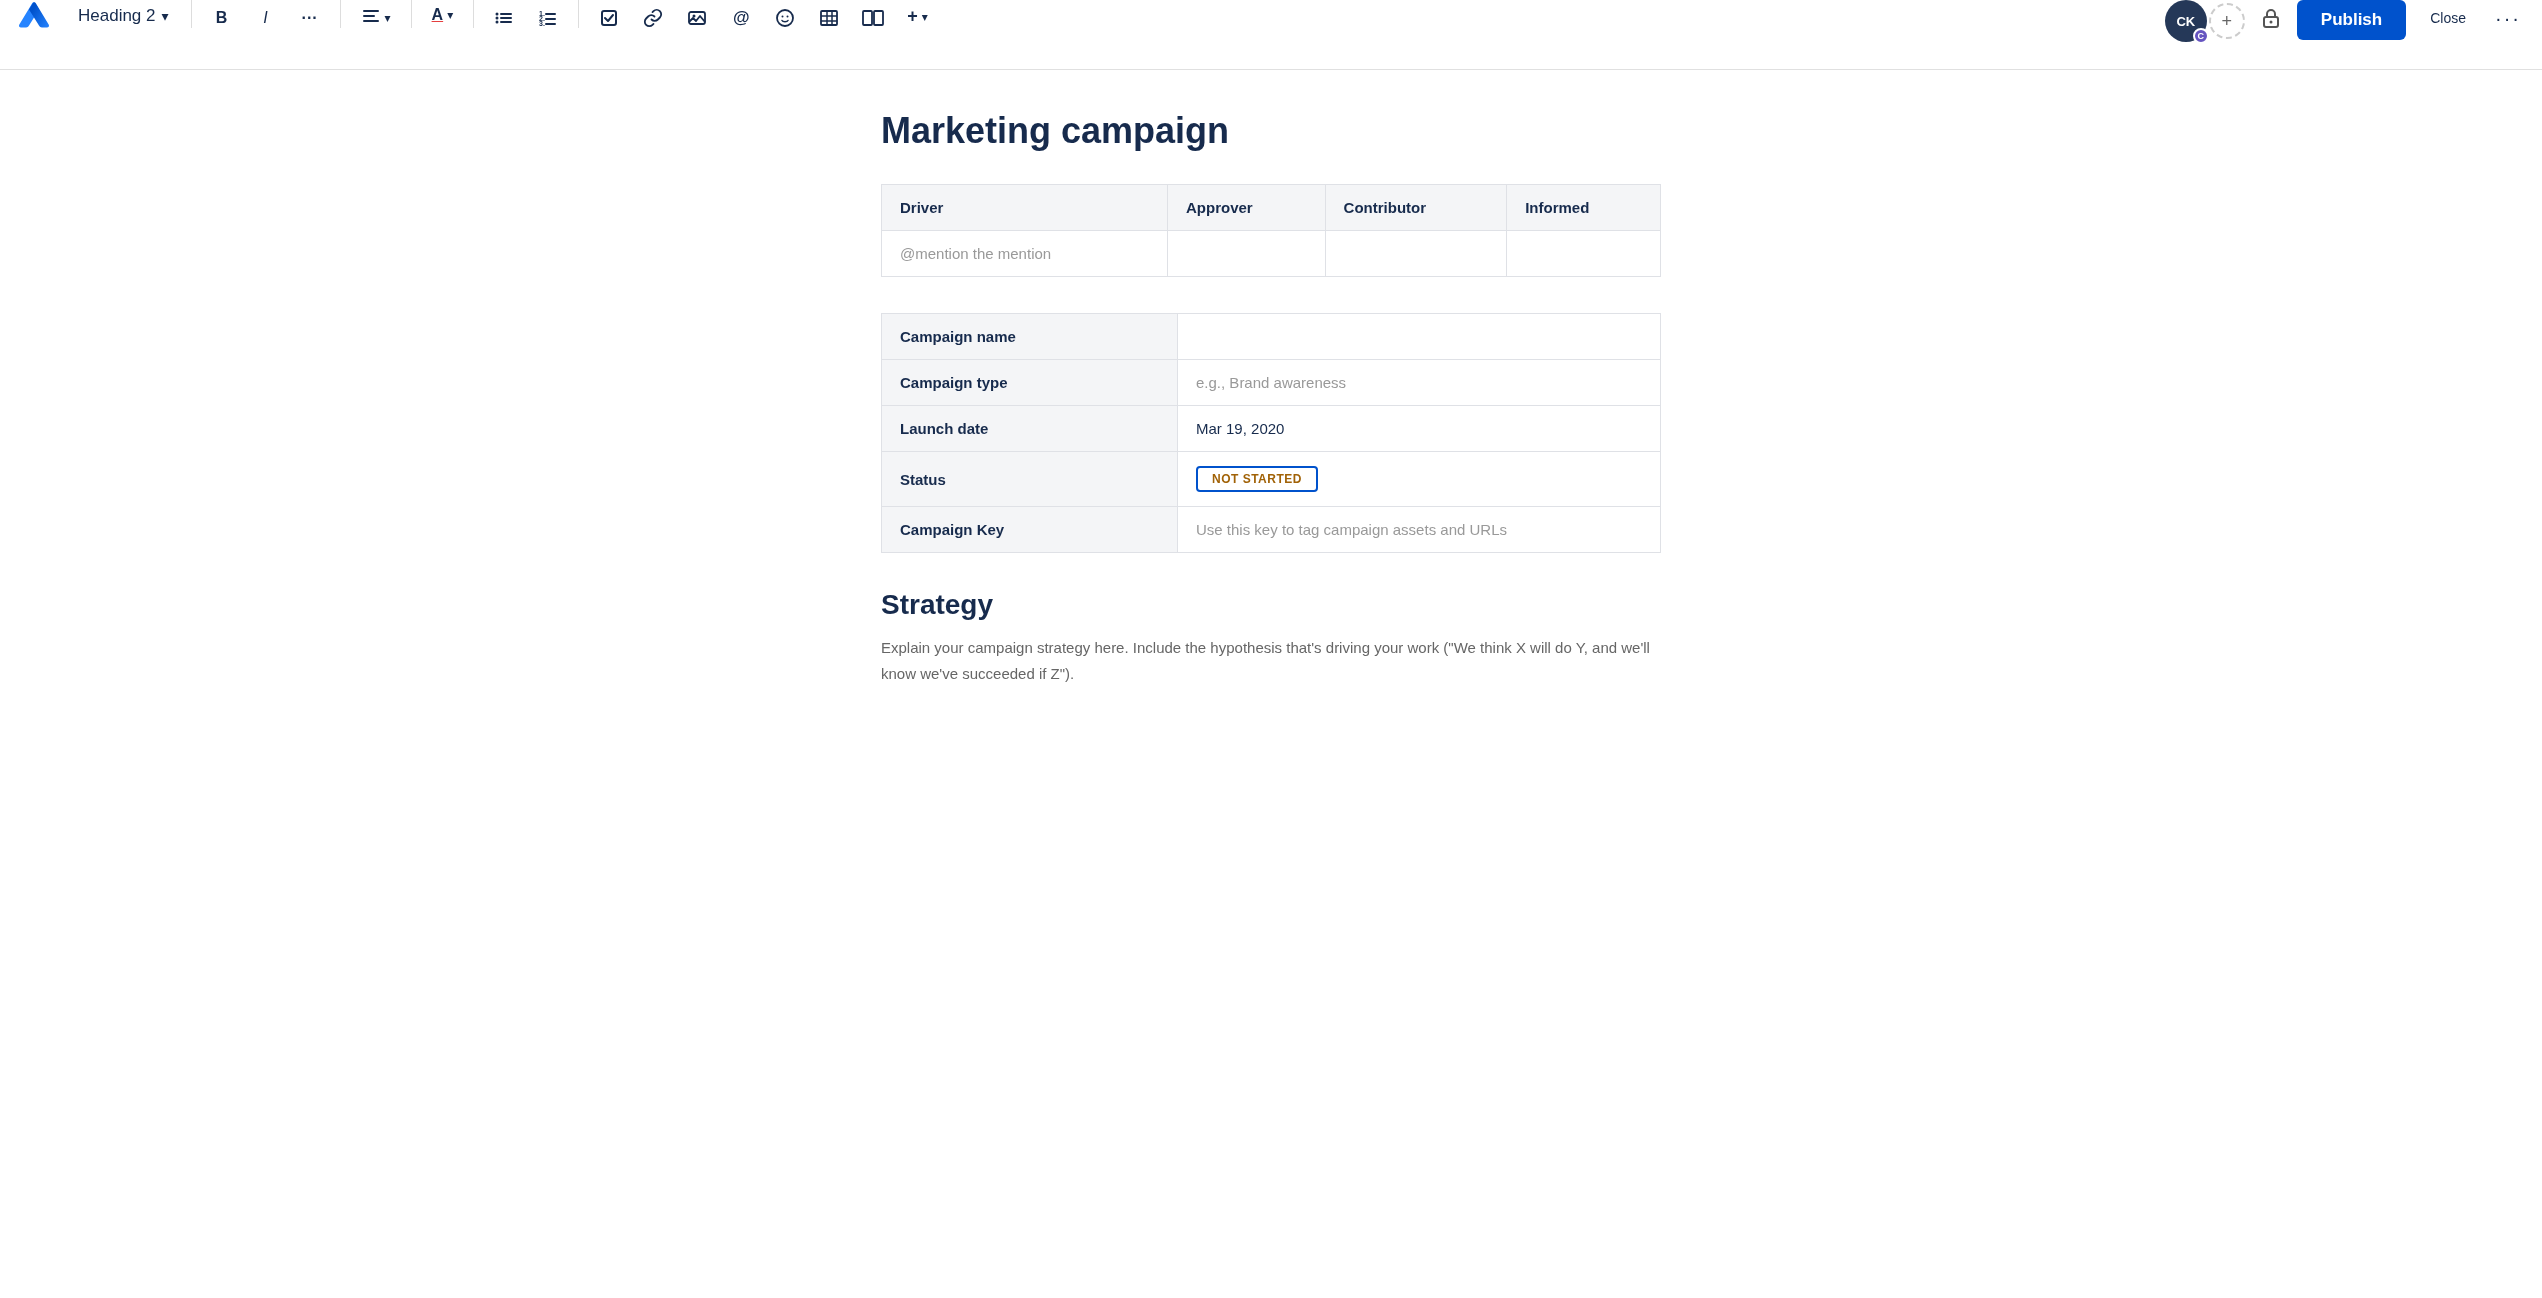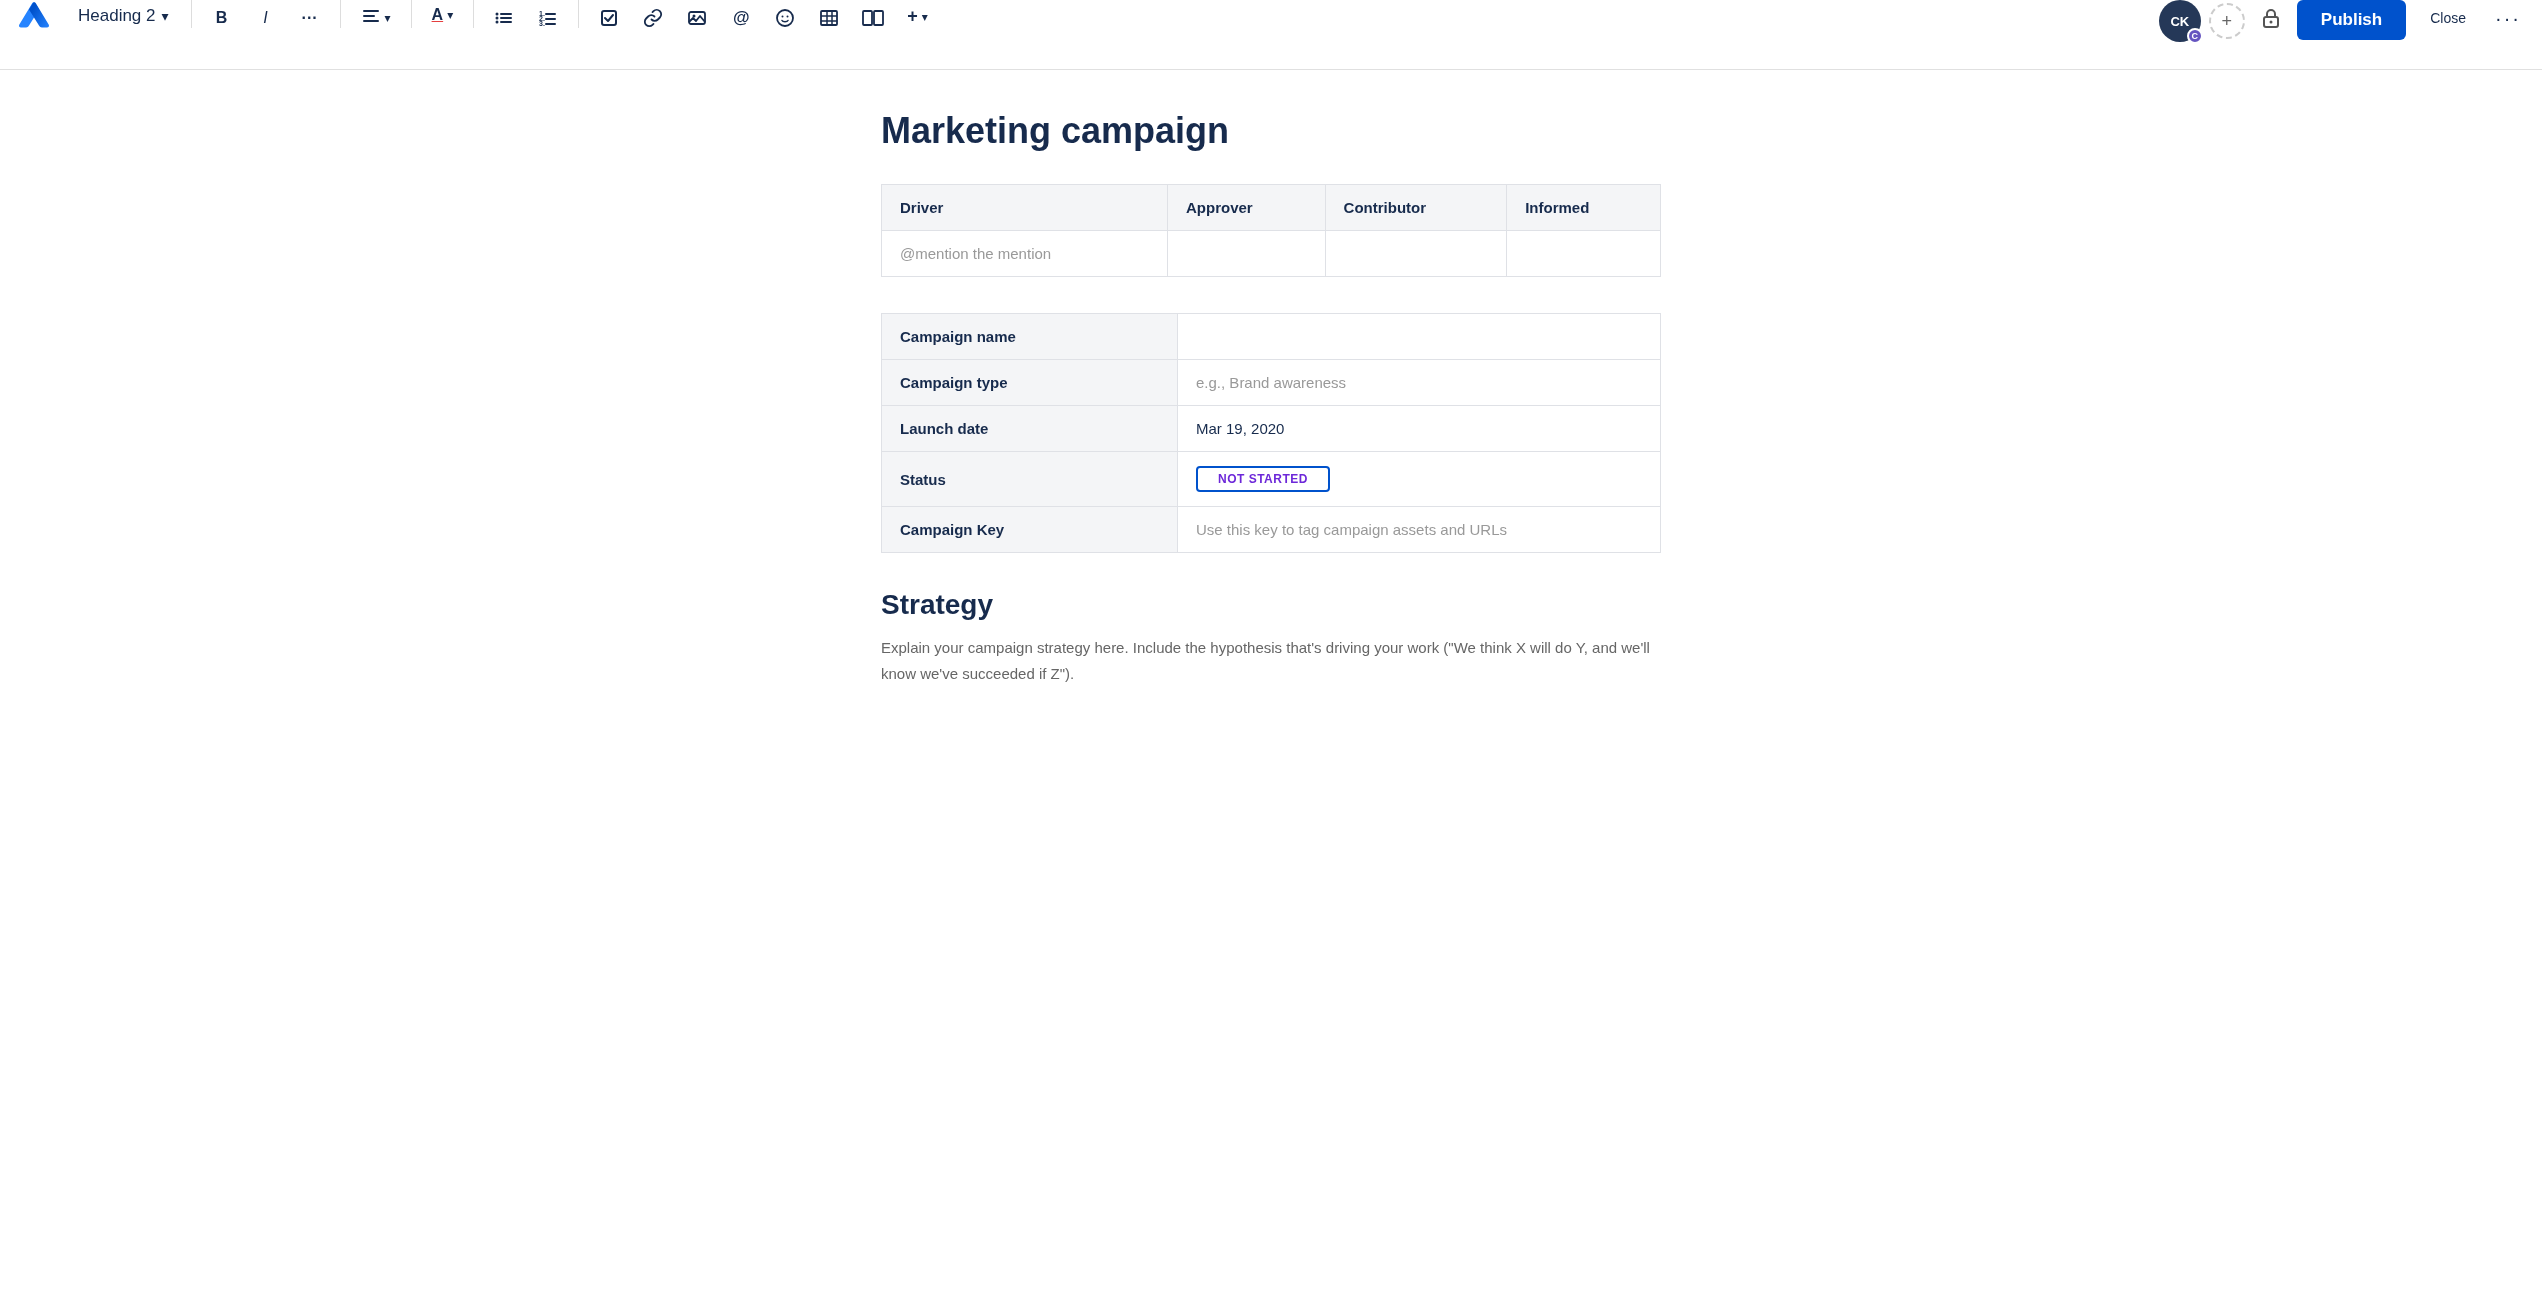--- a/index.html
+++ b/index.html
@@ -67,21 +67,21 @@
       background: transparent;
       border-radius: 4px;
       cursor: pointer;
       font-size: 16px;
       color: #172b4d;
     }
     .toolbar-spacer { flex: 1; }
     .avatar-group {
       display: flex;
       align-items: center;
-      gap: 8px;
+      gap: 2px;
     }
     .avatar {
       width: 42px;
       height: 42px;
       border-radius: 50%;
       background: #253858;
       color: white;
       display: flex;
       align-items: center;
       justify-content: center;
@@ -217,26 +217,26 @@
       width: 38%;
     }
     .info-table .value-cell {
       color: #172b4d;
     }
     .info-table .placeholder-cell {
       color: #999;
     }
     .status-badge {
       display: inline-block;
-      padding: 4px 20px;
+      padding: 4px 14px;
       border: 2px solid #0052cc;
       border-radius: 4px;
       font-size: 12px;
       font-weight: 800;
-      color: #6d28d9;
+      color: #a16207;
       letter-spacing: 0.5px;
       text-transform: uppercase;
     }
 
     
     .section-heading {
       font-size: 28px;
       font-weight: 700;
       color: #172b4d;
       margin-bottom: 14px;

